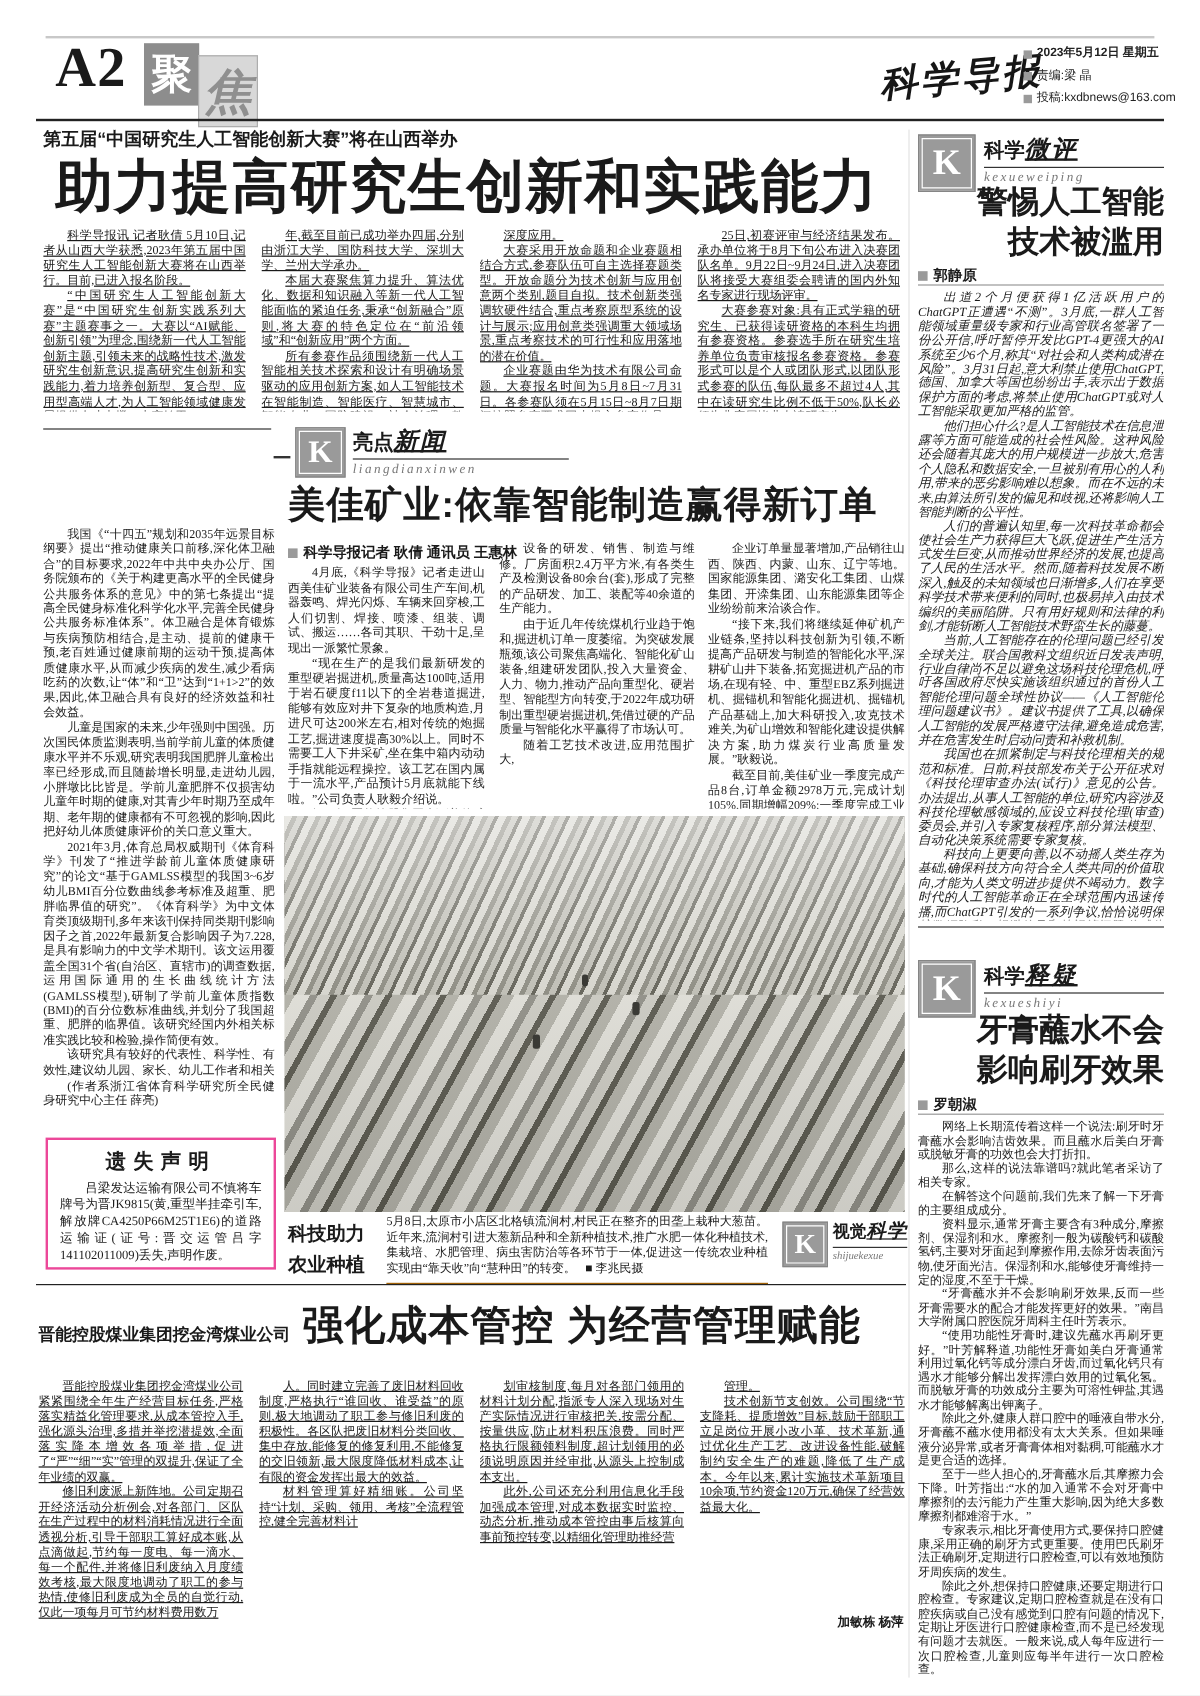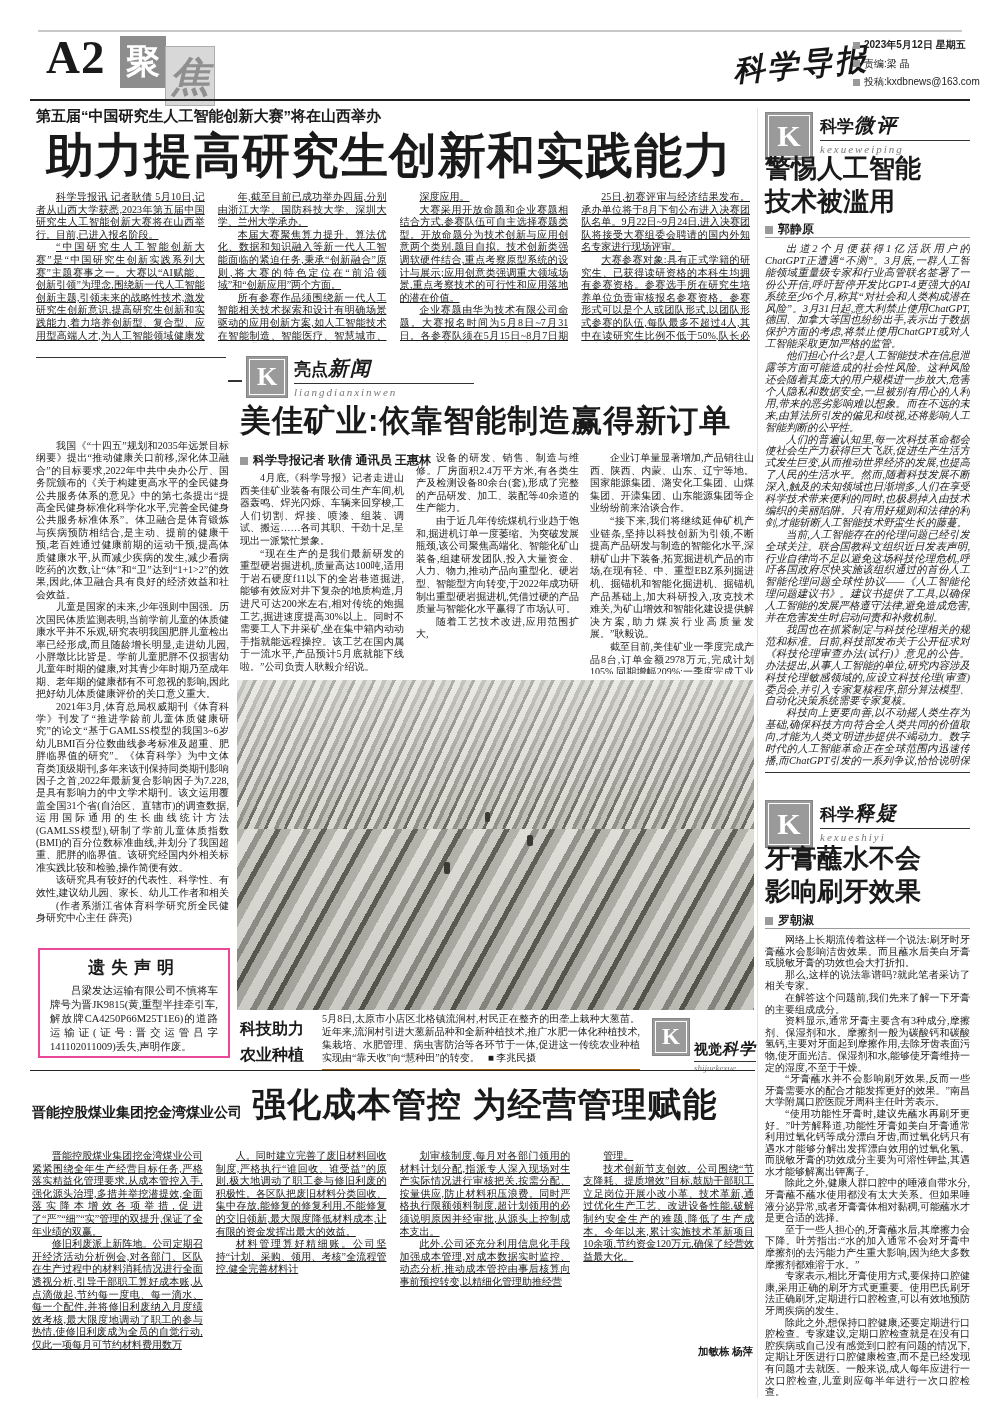--- a/index.html
+++ b/index.html
@@ -28,24 +28,24 @@
   .lead-kicker{left:36px;top:107px;font-weight:bold;font-size:15px;}
   .lead-headline{left:34px;top:124px;font-weight:900;font-size:48px;letter-spacing:1px;white-space:nowrap;margin-left:12px;}
   .lead-body{left:36px;top:191px;width:714px;height:152px;display:flex;gap:13px;}
   .col{flex:1;overflow:hidden;font-size:10px;line-height:12.6px;text-decoration:underline;}
   
   .klogo{background:#9a9a9a;color:#fff;display:flex;align-items:center;justify-content:center;
          font-weight:bold;border:1px solid #858585;box-shadow:inset 0 0 0 2px #9a9a9a,inset 0 0 0 3px #fff;}
   .brand-text{line-height:1.1;}
   .brand-main{border-bottom:1.5px solid #333;padding-bottom:3px;white-space:nowrap;}
   .b1{font-family:"Liberation Sans",sans-serif;font-weight:bold;font-size:17px;}
-  .b2{font-style:italic;font-weight:bold;font-size:20px;letter-spacing:2px;}
+  .b2{font-style:italic;font-weight:bold;font-size:20px;letter-spacing:2px;text-decoration:underline;}
   .pinyin{font-style:italic;font-size:11px;color:#777;letter-spacing:2px;padding-top:2px;}
   .sb{left:765px;width:205px;}
-  .sb-headline{font-family:"Liberation Sans",sans-serif;font-weight:800;font-size:26px;line-height:33px;}
+  .sb-headline{font-family:"Liberation Sans",sans-serif;font-weight:800;font-size:26px;line-height:33px;text-align:right;}
   .byline{display:flex;align-items:center;gap:5px;font-family:"Liberation Sans",sans-serif;
           font-weight:bold;font-size:12px;}
   .byline .sq{width:8px;height:8px;}
   .rule-light{border-top:1px solid #999;}
   .kai{font-style:italic;}
   .sb-body{font-size:10.5px;line-height:11.9px;overflow:hidden;}
   .sb-divider{border-top:1.5px solid #333;}
   
   .la-rule{left:36px;width:190px;top:357px;border-top:1.5px solid #333;}
   .la-title{left:36px;top:372px;width:196px;font-family:"Liberation Sans",sans-serif;
@@ -237,21 +237,21 @@
     <div class="person" style="left:40%;top:55%;width:6px;height:12px;"></div>
   </div>
   <div class="abs cap-label">
     <div>科技助力</div>
     <div>农业种植</div>
   </div>
   <div class="abs cap-text">
     <span>5月8日,太原市小店区北格镇流涧村,村民正在整齐的田垄上栽种大葱苗。近年来,流涧村引进大葱新品种和全新种植技术,推广水肥一体化种植技术,集栽培、水肥管理、病虫害防治等各环节于一体,促进这一传统农业种植实现由“靠天收”向“慧种田”的转变。</span><span class="cap-credit">■ 李兆民摄</span>
   </div>
   <div class="abs klogo" style="left:652px;top:1018px;width:36px;height:36px;font-size:23px;">K</div>
-  <div class="abs brand-text" style="left:694px;top:1040px;width:62px;">
+  <div class="abs brand-text" style="left:694px;top:1018px;width:62px;">
     <div class="brand-main" style="white-space:nowrap;"><span class="b1" style="font-size:14px;">视觉</span><span class="b2" style="font-size:16px;letter-spacing:1px;">科学</span></div>
     <div class="pinyin" style="font-size:9px;letter-spacing:0;">shijuekexue</div>
   </div>
 
   <div class="abs bottom-rule"></div>
   <div class="abs bt-kicker">晋能控股煤业集团挖金湾煤业公司</div>
   <div class="abs bt-headline headline-sans">强化成本管控  为经营管理赋能</div>
   <div class="abs bt-cols">
     <div class="col">
         <p>晋能控股煤业集团挖金湾煤业公司紧紧围绕全年生产经营目标任务,严格落实精益化管理要求,从成本管控入手,强化源头治理,多措并举挖潜提效,全面落实降本增效各项举措,促进了“严”“细”“实”管理的双提升,保证了全年业绩的双赢。</p>

